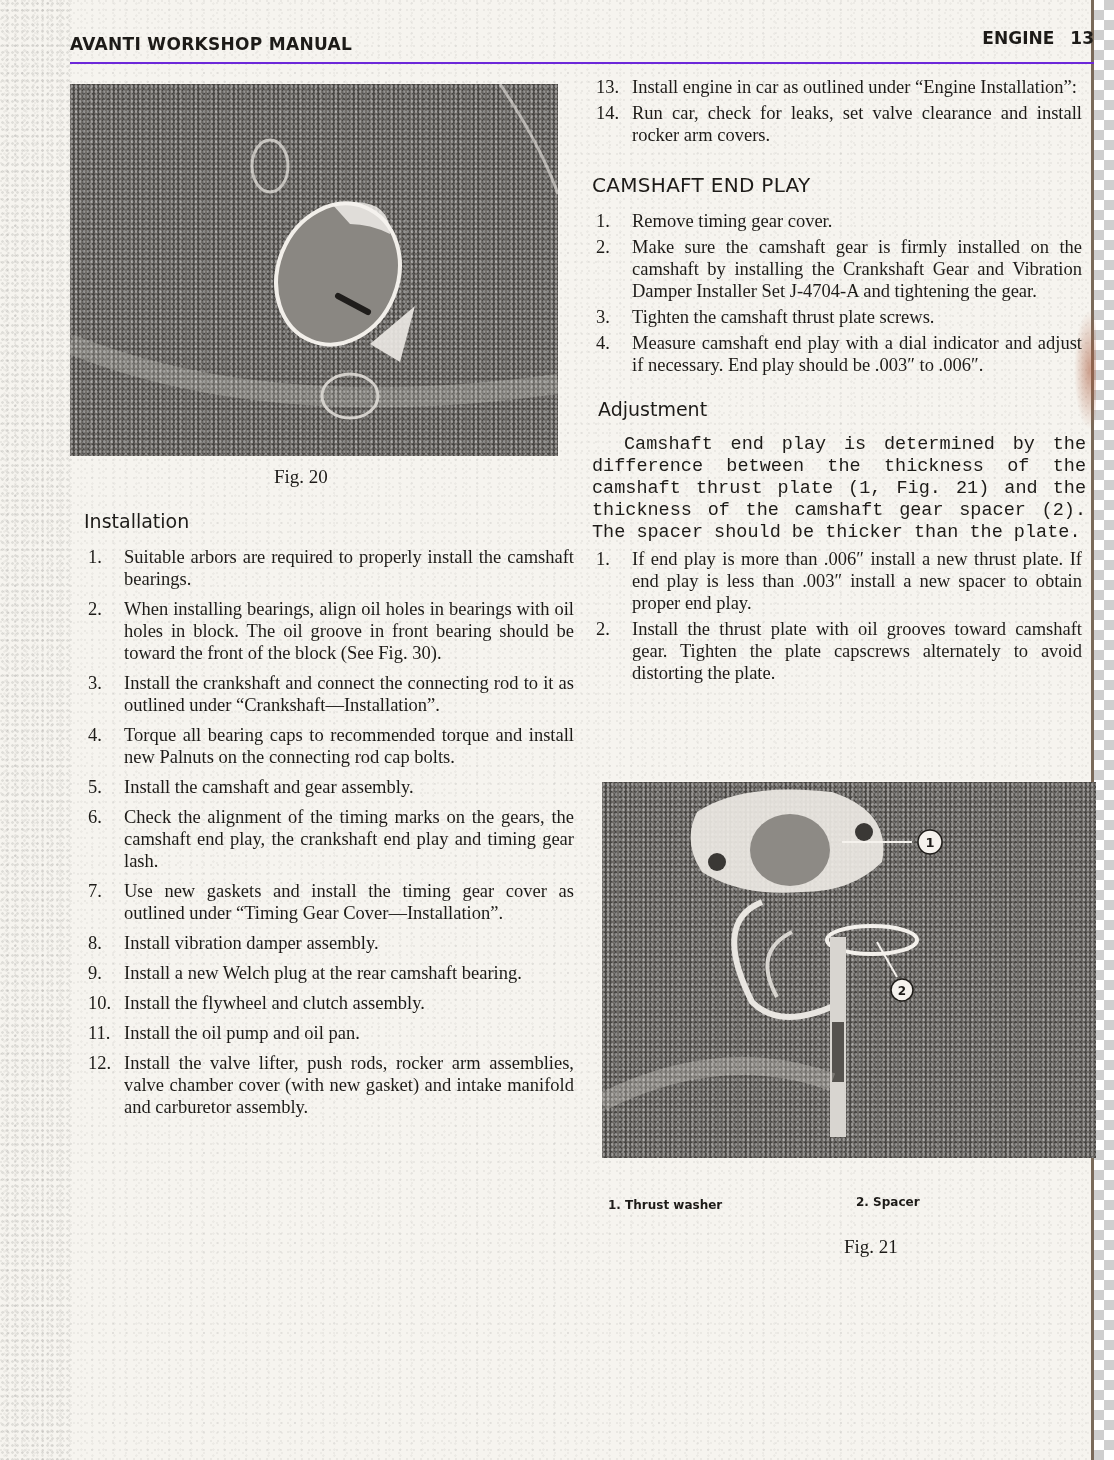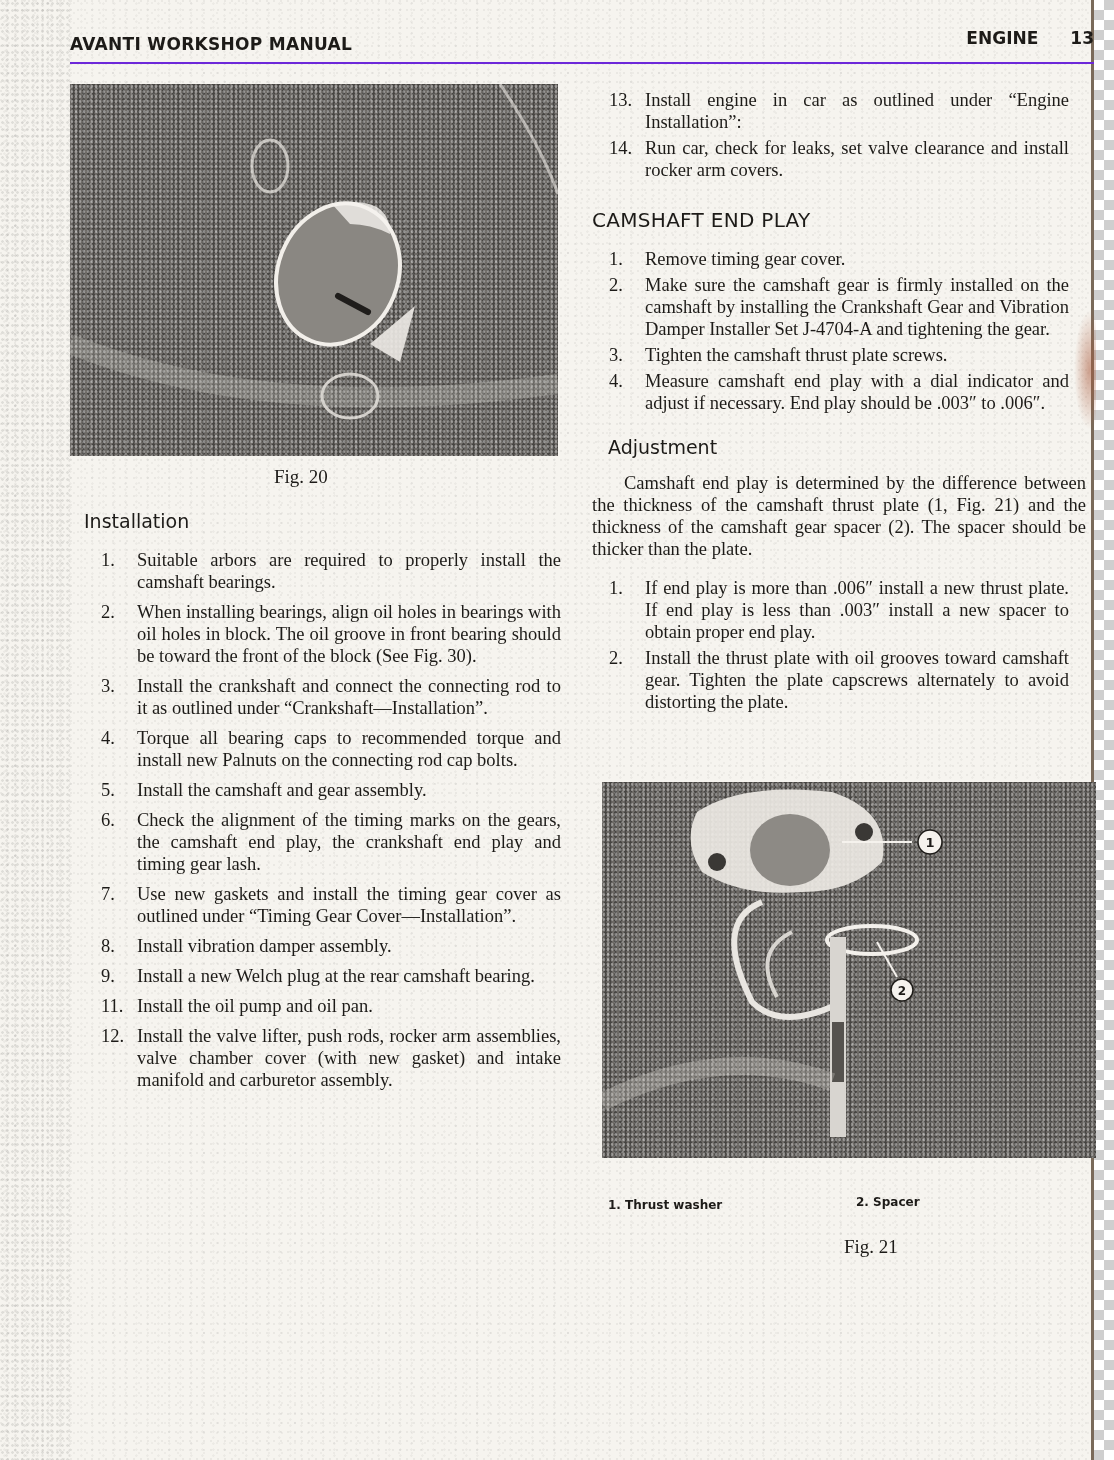--- a/index.html
+++ b/index.html
@@ -46,27 +46,27 @@
   }
   .header .left {
     position: absolute; left: 0; top: 6px;
     font-family: "DejaVu Sans", sans-serif; font-weight: bold; font-size: 17px;
     letter-spacing: 0.3px;
   }
   .header .right {
     position: absolute; right: 0; top: 0;
     font-family: "DejaVu Sans", sans-serif; font-weight: bold; font-size: 17px;
   }
-  .header .right span + span { margin-left: 32px; }
+  .header .right span + span { margin-left: 16px; }
 
   .col { position: absolute; font-size: 18.5px; line-height: 22px; }
   .col-left { left: 84px; top: 510px; width: 494px; }
   .col-right { left: 592px; top: 72px; width: 494px; }
 
-  .list { margin: 17px; padding: 0; list-style: none; }
+  .list { margin: 4px; padding: 0; list-style: none; }
   .list li { display: flex; margin-bottom: 8px; text-align: justify; }
   .list li .num { flex: 0 0 36px; }
   .list li .txt { flex: 1; }
   .list.tight li { margin-bottom: 4px; }
 
   .h-sans {
     font-family: "DejaVu Sans", sans-serif; font-weight: normal;
     margin: 0;
   }
   .h-main { font-size: 20px; margin: 0 0 14px 0; letter-spacing: 0.3px; }
@@ -88,21 +88,21 @@
   }
   .caption { position: absolute; font-size: 19px; }
   .cap20 { left: 274px; top: 466px; }
   .cap21 { left: 812px; top: 1236px; margin-left: 32px; }
   .legend {
     position: absolute; font-family: "DejaVu Sans", sans-serif; font-weight: bold;
     font-size: 12px;
   }
   .leg1 { left: 608px; top: 1198px; }
   .leg2 { left: 856px; top: 1195px; }
-  .indent { text-indent: 32px; text-align: justify; margin: 0 0 4px 0; }
+  .indent { text-indent: 32px; text-align: justify; margin: 0 0 4px 0; font-family: Liberation Mono, monospace; }
 </style>
 </head>
 <body>
 
 <div class="speckle"></div>
 <div class="leftnoise"></div>
 <div class="rightedge"></div>
 <div class="stain"></div>
 
 <div class="header">
@@ -160,20 +160,24 @@
       </li>
     <li>
         <span class="num">8.</span>
         <span class="txt">Install vibration damper assembly.</span>
       </li>
     <li>
         <span class="num">9.</span>
         <span class="txt">Install a new Welch plug at the rear camshaft bearing.</span>
       </li>
     <li>
+        <span class="num">10.</span>
+        <span class="txt">Install the flywheel and clutch assembly.</span>
+      </li>
+    <li>
         <span class="num">11.</span>
         <span class="txt">Install the oil pump and oil pan.</span>
       </li>
     <li>
         <span class="num">12.</span>
         <span class="txt">Install the valve lifter, push rods, rocker arm assemblies, valve chamber cover (with new gasket) and intake manifold and carburetor assembly.</span>
       </li>
   </ol>
 </div>
 
@@ -202,21 +206,21 @@
     <li>
         <span class="num">3.</span>
         <span class="txt">Tighten the camshaft thrust plate screws.</span>
       </li>
     <li>
         <span class="num">4.</span>
         <span class="txt">Measure camshaft end play with a dial indicator and adjust if necessary. End play should be .003″ to .006″.</span>
       </li>
   </ol>
 
-  <h3 class="h-sans h-sub" style="margin-top:22px;margin-left:16px">Adjustment</h3>
+  <h3 class="h-sans h-sub" style="margin-top:22px;margin-left:6px">Adjustment</h3>
   <p class="indent">Camshaft end play is determined by the difference between the thickness of the camshaft thrust plate (1, Fig. 21) and the thickness of the camshaft gear spacer (2). The spacer should be thicker than the plate.</p>
   <ol class="list tight">
     <li>
         <span class="num">1.</span>
         <span class="txt">If end play is more than .006″ install a new thrust plate. If end play is less than .003″ install a new spacer to obtain proper end play.</span>
       </li>
     <li>
         <span class="num">2.</span>
         <span class="txt">Install the thrust plate with oil grooves toward camshaft gear. Tighten the plate capscrews alternately to avoid distorting the plate.</span>
       </li>

